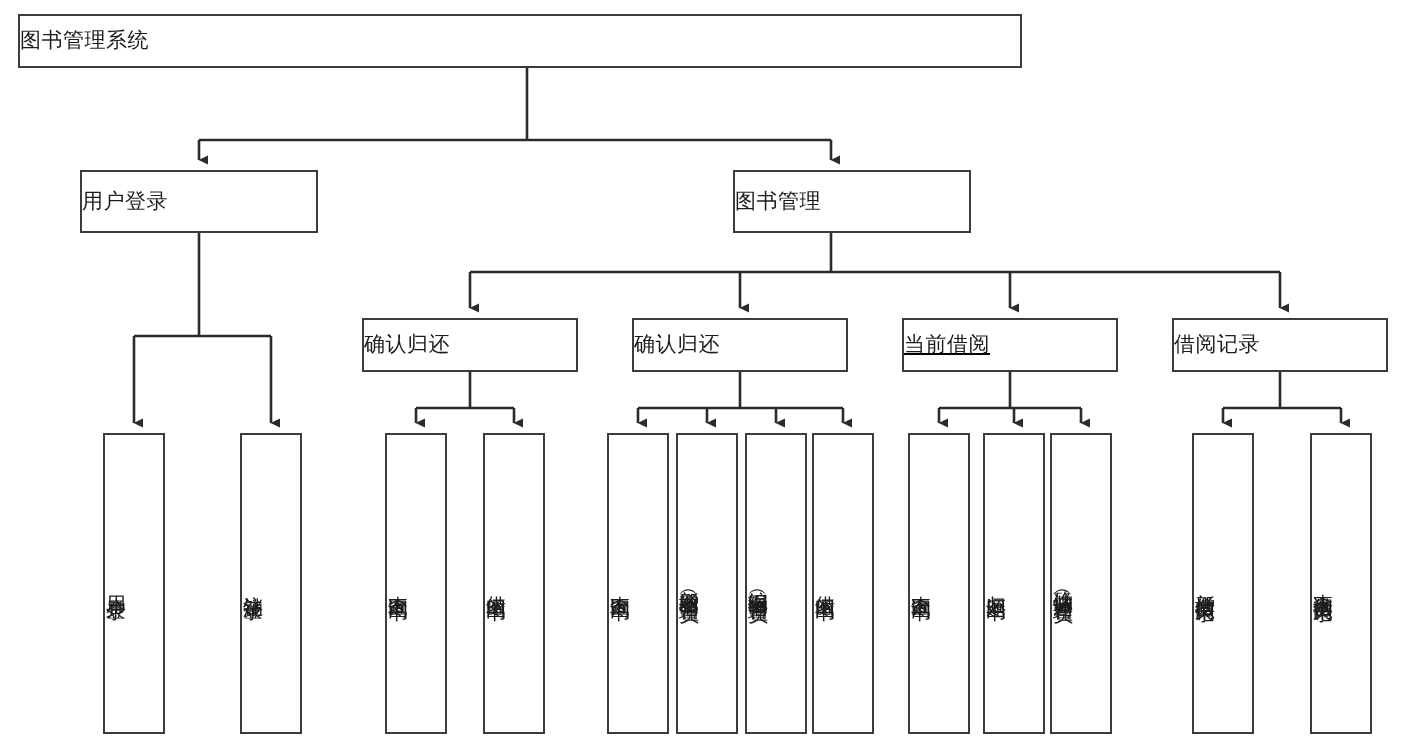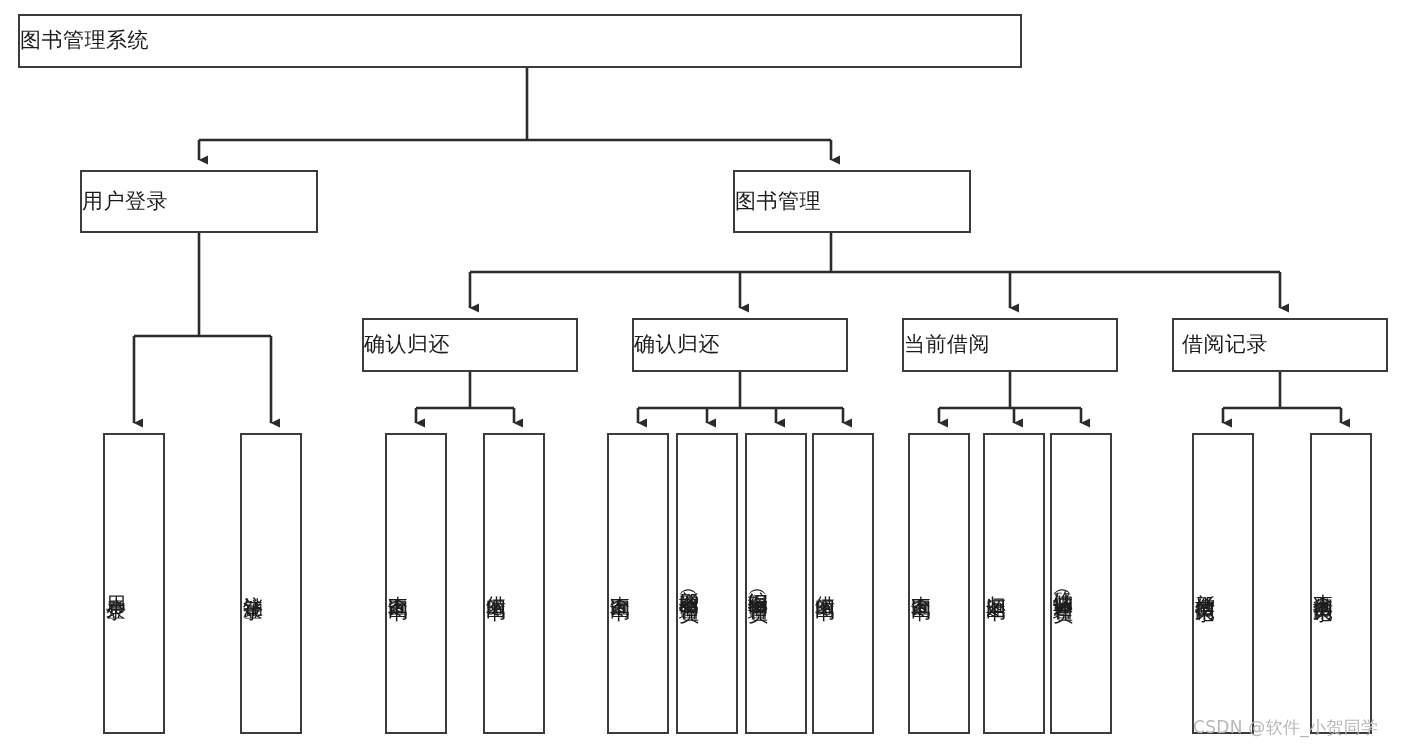--- a/index.html
+++ b/index.html
@@ -121,24 +121,24 @@
       </div>
       <div class="node-box" style="left: 712px; top: 170px; width: 238px; height: 63px; margin-left: 21px;">
         <span class="node-label-h">图书管理</span>
       </div>
       <div class="node-box" style="left: 362px; top: 318px; width: 216px; height: 54px;">
         <span class="node-label-h">确认归还</span>
       </div>
       <div class="node-box" style="left: 632px; top: 318px; width: 216px; height: 54px;">
         <span class="node-label-h">确认归还</span>
       </div>
-      <div class="node-box" style="left: 902px; top: 318px; width: 216px; height: 54px;">
+      <div class="node-box" style="left: 902px; top: 318px; width: 216px; height: 54px; text-decoration: underline;">
         <span class="node-label-h">当前借阅</span>
       </div>
-      <div class="node-box" style="left: 1172px; top: 318px; width: 216px; height: 54px; padding-left: 8px;">
+      <div class="node-box" style="left: 1172px; top: 318px; width: 216px; height: 54px;">
         <span class="node-label-h">借阅记录</span>
       </div>
       <div class="node-box" style="left: 103px; top: 433px; width: 62px; height: 301px;">
         <span class="node-label-v">用户登录</span>
       </div>
       <div class="node-box" style="left: 240px; top: 433px; width: 62px; height: 301px;">
         <span class="node-label-v">注销登录</span>
       </div>
       <div class="node-box" style="left: 385px; top: 433px; width: 62px; height: 301px;">
         <span class="node-label-v">查询图书</span>
@@ -168,15 +168,14 @@
         <span class="node-label-v">确认归还（管理员）</span>
       </div>
       <div class="node-box" style="left: 1192px; top: 433px; width: 62px; height: 301px;">
         <span class="node-label-v">新增借阅记录</span>
       </div>
       <div class="node-box" style="left: 1310px; top: 433px; width: 62px; height: 301px;">
         <span class="node-label-v">查询借阅记录</span>
       </div>
     </div>
 
-  <div class="watermark" style="left: 1193px; top: 716px; color: rgb(184, 184, 184);">CSDN @软件_小贺同学</div>
 
 </div>
 
 </body></html>

